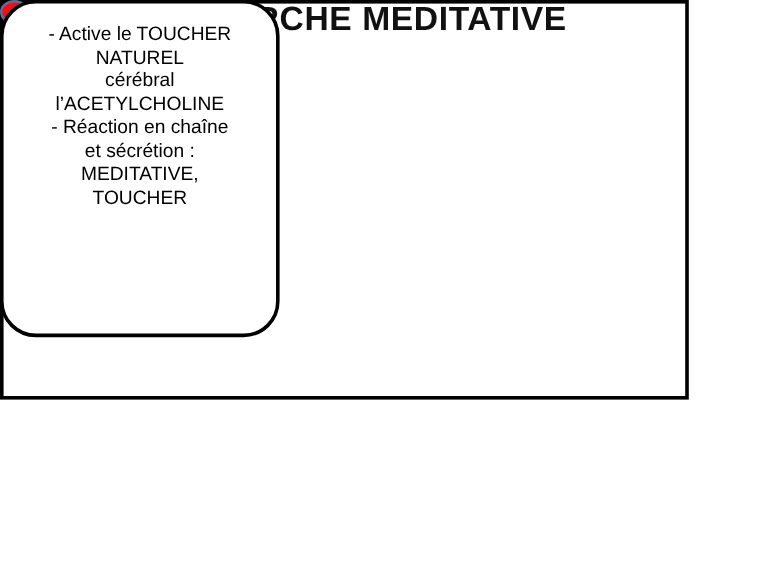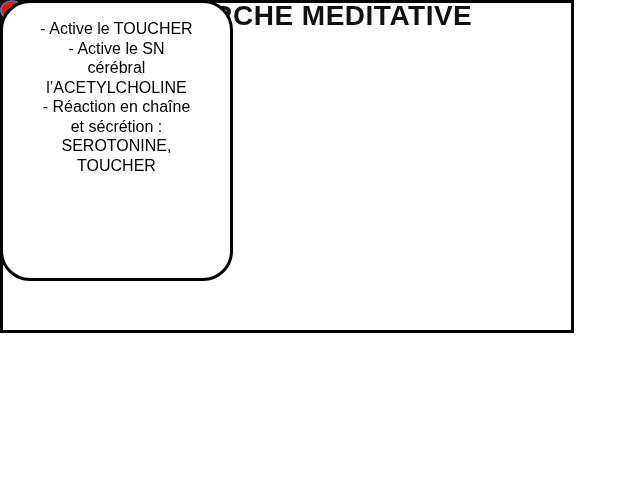--- a/index.html
+++ b/index.html
@@ -103,22 +103,22 @@
   <div class="abs vline elbow-seg1"></div>
   <div class="abs hline elbow-seg2"></div>
   <div class="abs vline elbow-seg3"></div>
   <div class="abs arrowhead-down arrowhead-2"></div>
 
   <div class="abs brain-ellipse"></div>
   <div class="abs red-dot"></div>
 
   <div class="abs info-panel">
     <div class="info-line">- Active le TOUCHER</div>
-    <div class="info-line">- Active le SN</div>
+    <div class="info-line">NATUREL</div>
     <div class="info-line">cérébral</div>
     <div class="info-line">l’ACETYLCHOLINE</div>
     <div class="info-line">- Réaction en chaîne</div>
     <div class="info-line">et sécrétion :</div>
-    <div class="info-line">SEROTONINE,</div>
+    <div class="info-line">MEDITATIVE,</div>
     <div class="info-line">TOUCHER</div>
   </div>
 
 </div>
 
 </body></html>

